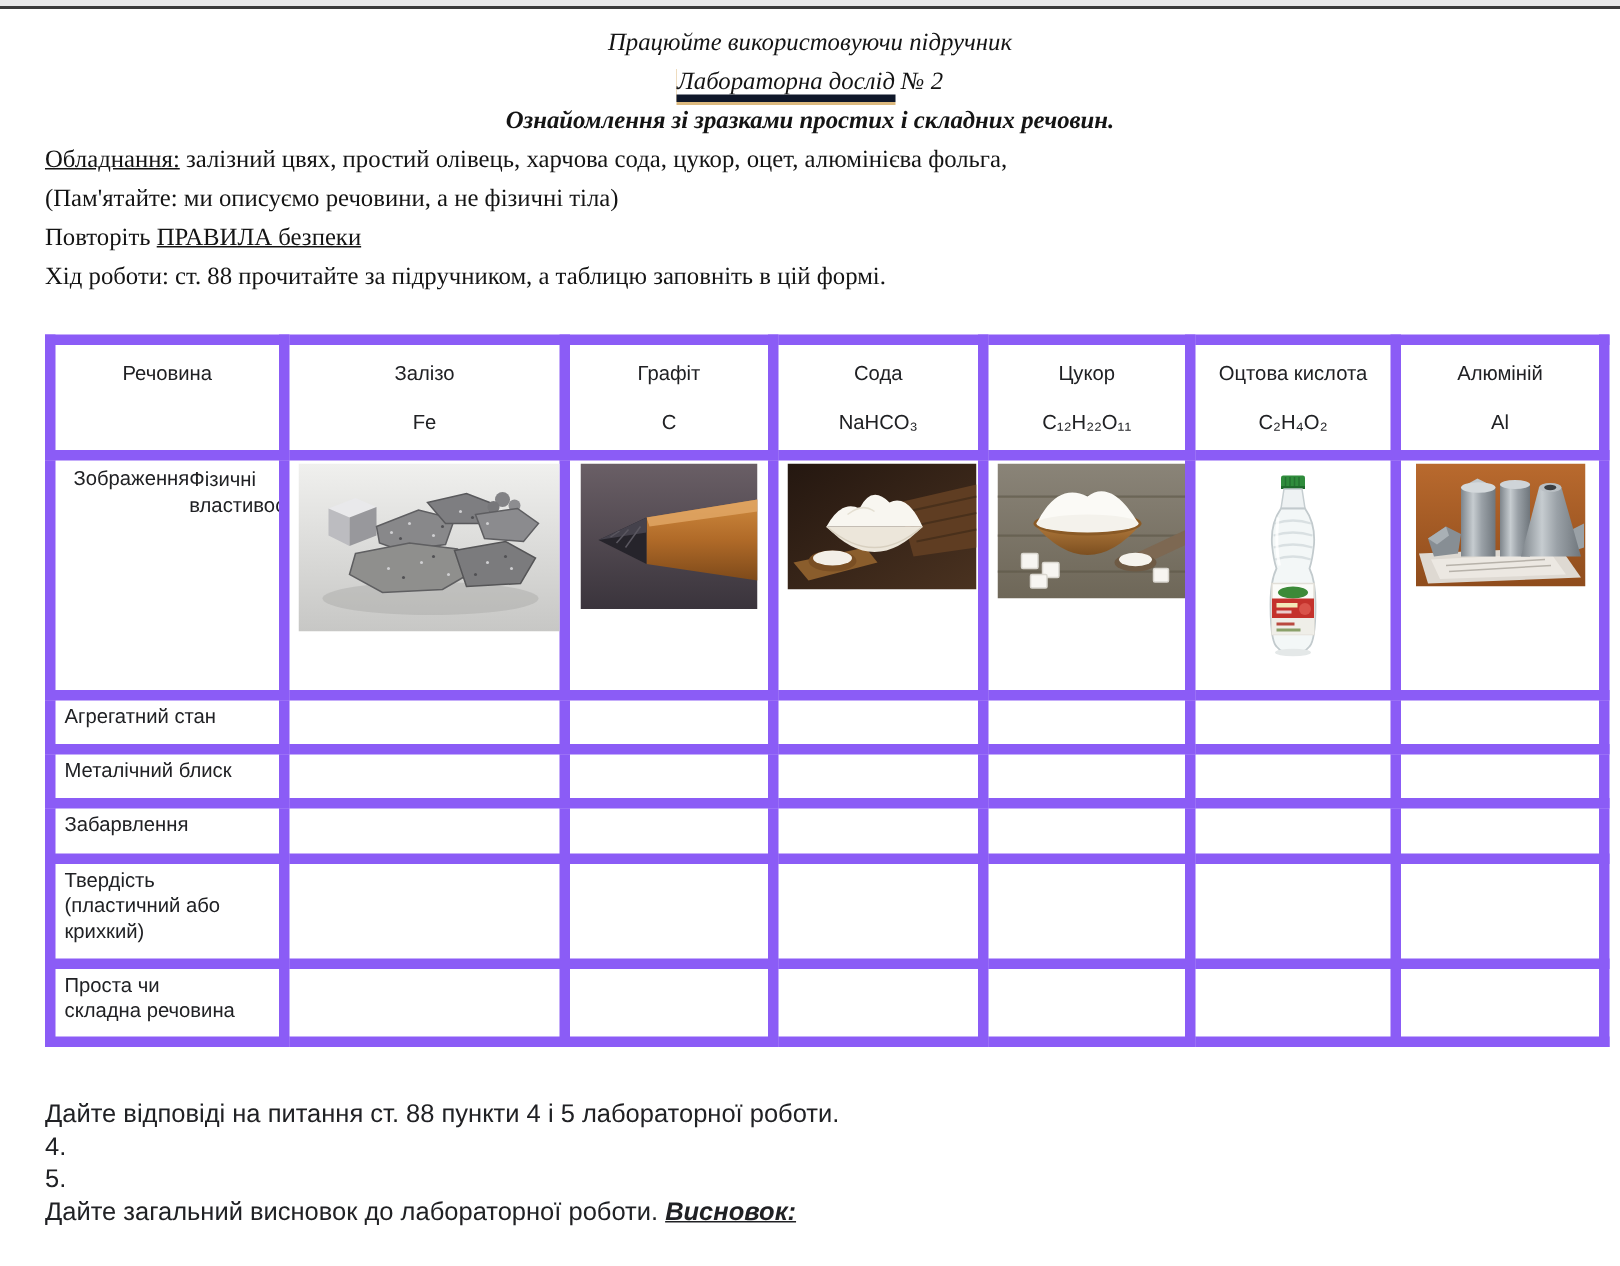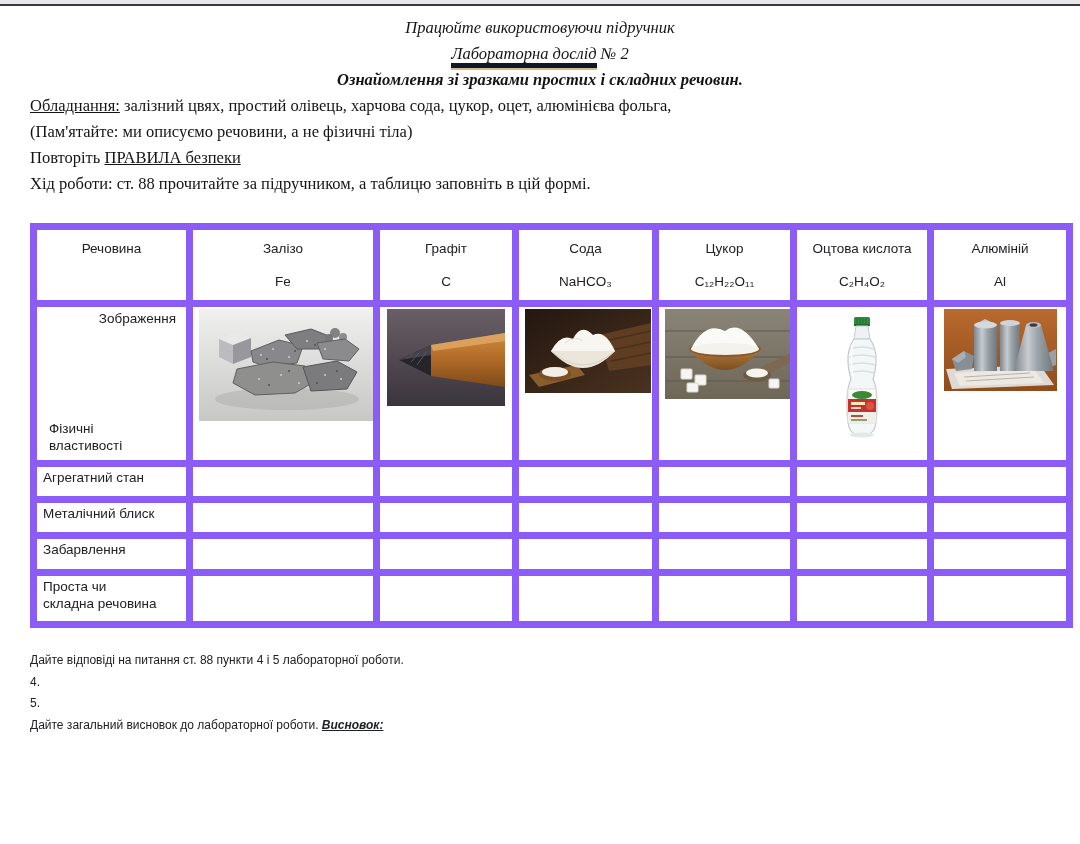--- a/index.html
+++ b/index.html
@@ -21,34 +21,34 @@
 
   table.substances { border-collapse:collapse; table-layout:fixed; width:1036px;
     margin-top:26px; font-size:13.5px; color:#202124; }
   table.substances td { border:7px solid #8b5cf6; vertical-align:top;
     padding:2px 6px; overflow:hidden; }
 
   tr.hdr td { text-align:center; }
   tr.hdr .l1, tr.hdr .l2 { height:33px; line-height:33px; white-space:nowrap; }
 
   td.img-label-cell { padding:0; }
-  .img-label-wrap { display:flex; flex-direction:column; justify-content:space-between;
+  .img-label-wrap { display:flex; justify-content:space-between;
     height:143px; padding:2px 4px 4px 6px; }
   .img-label-top { text-align:right; }
   .img-label-bottom { text-align:left; white-space:pre-line; line-height:17px; }
 
   td.imgcell { text-align:center; padding:12px 0 0 0; }
   td.imgcell.vin { padding-top:8px; }
   td.imgcell svg { display:block; margin:0 auto; }
 
   td.rowlabel { vertical-align:middle; white-space:pre-line; line-height:17px;
     padding:3px 6px; }
   td.fill { background:#ffffff; }
 
-  .footer { margin-top:22px; font-size:12px; line-height:21.5px; color:#202124; }
+  .footer { margin-top:34px; font-size:17px; line-height:21.5px; color:#202124; }
   .footer p { margin:0; }
   .concl { font-weight:bold; text-decoration:underline;font-style:italic; }
 </style>
 </head>
 <body>
 
 <div class="top-strip"></div>
 <div class="top-line"></div>
 
 <div class="content">
@@ -312,20 +312,31 @@
     </tr>
     <tr style="height:37px">
       <td class="rowlabel">Забарвлення</td>
       <td class="fill"></td>
       <td class="fill"></td>
       <td class="fill"></td>
       <td class="fill"></td>
       <td class="fill"></td>
       <td class="fill"></td>
     </tr>
+    <tr style="height:70px">
+      <td class="rowlabel">Твердість
+(пластичний або
+крихкий)</td>
+      <td class="fill"></td>
+      <td class="fill"></td>
+      <td class="fill"></td>
+      <td class="fill"></td>
+      <td class="fill"></td>
+      <td class="fill"></td>
+    </tr>
     <tr style="height:52px">
       <td class="rowlabel">Проста чи
 складна речовина</td>
       <td class="fill"></td>
       <td class="fill"></td>
       <td class="fill"></td>
       <td class="fill"></td>
       <td class="fill"></td>
       <td class="fill"></td>
     </tr>

